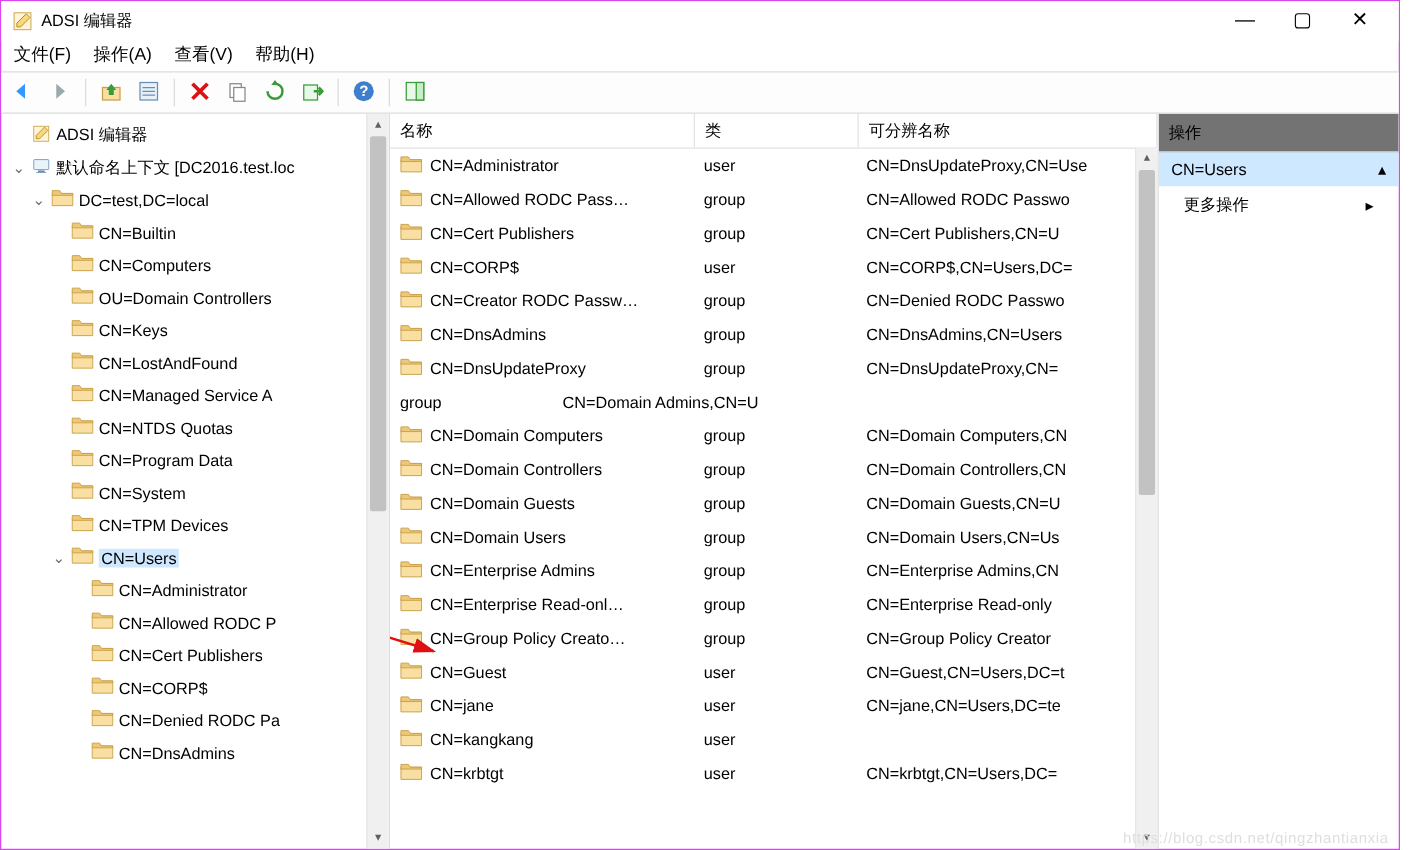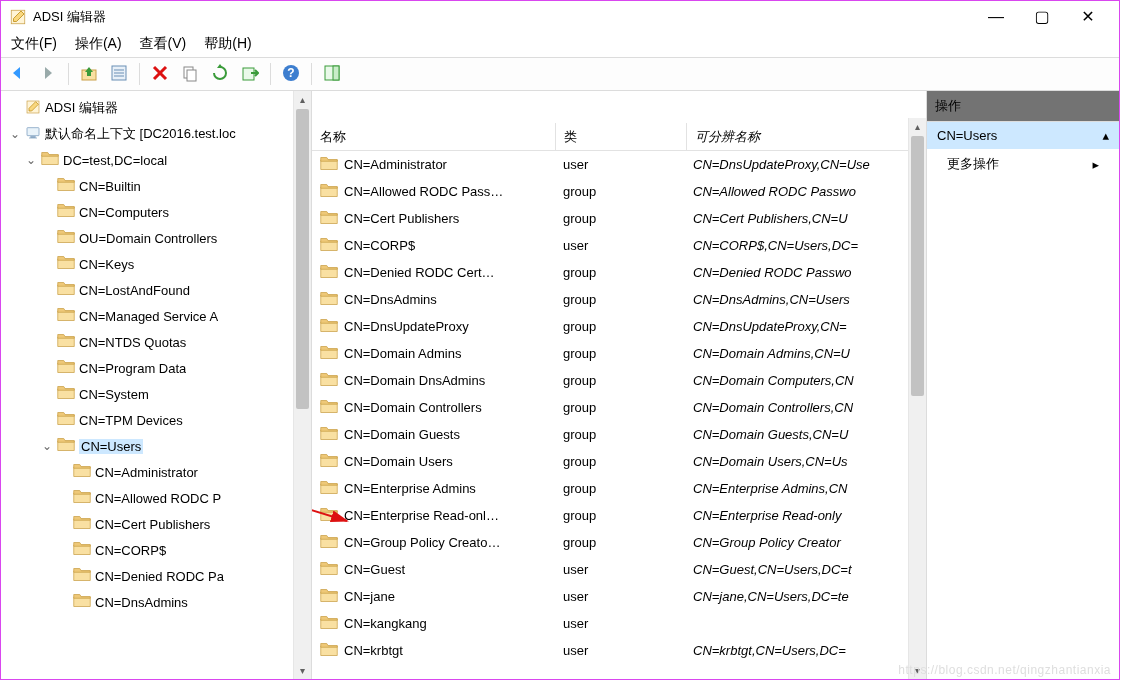--- a/index.html
+++ b/index.html
@@ -21,28 +21,28 @@
   .scrollbar { position:absolute; right:0; top:0; bottom:0; width:17px; background:#f0f0f0; border-left:1px solid #e6e6e6;}
   .thumb { position:absolute; left:2px; right:2px; background:#c2c2c2; border-radius:2px;}
   .scrollbar .arrow { position:absolute; left:0; right:0; height:17px; text-align:center; line-height:17px; color:#606060; font-size:10px;}
   .tree { padding:4px 0 4px 4px; white-space:nowrap;}
   .tree-row { display:flex; align-items:center; height:26px; gap:4px; padding-right:4px;}
   .tree-row .label { overflow:hidden; text-overflow:clip; white-space:nowrap;}
   .tree-row.selected .label { background:#cde8ff; padding:0 2px;}
   .indent { display:inline-block;}
   .expander { width:12px; text-align:center; color:#6a6a6a; font-size:12px;}
   .adsi-icon svg, .pc-icon svg, .folder-icon svg, .pencil-icon svg { display:block;}
-  .list-header { height:27px; background:#fff; border-bottom:1px solid #e2e2e2; display:flex; align-items:flex-start; position:relative;margin-top:32px;}
+  .list-header { height:27px; background:#fff; border-bottom:1px solid #e2e2e2; display:flex; align-items:flex-start; position:relative;}
   .list-header .col { padding-left:8px; border-right:1px solid #e2e2e2; height:100%; display:flex; align-items:center;}
   .list-body { flex:1; overflow:hidden;}
   .list-row { display:flex; align-items:center; height:27px;}
   .list-row .cell { overflow:hidden; white-space:nowrap; padding-left:8px;}
   .col-name { width:235px; display:flex; align-items:center; gap:6px;}
   .col-type { width:122px;}
-  .col-dn { flex:1;font-style:italic;}
+  .col-dn { flex:1;}
   .action-title { background:#737373; border-bottom:1px solid #dcdcdc; padding:6px 8px;}
   .action-sel { background:#cde8ff; padding:6px 10px; display:flex; align-items:center; justify-content:space-between;}
   .action-item { padding:6px 20px; display:flex; align-items:center; justify-content:space-between;}
   svg.arrow-annot { position:absolute; pointer-events:none; }
   .watermark { position:absolute; right:8px; bottom:2px; font-size:12px; color:#dedede; letter-spacing:0.5px;}
 </style>
 </head>
 <body>
 
 <div class="window">
@@ -387,21 +387,21 @@
             </div>
             <div class="cell col-type">user</div>
             <div class="cell col-dn">CN=CORP$,CN=Users,DC=</div>
           </div>
           <div class="list-row">
             <div class="cell col-name">
               <span><svg width="18" height="15" viewBox="0 0 24 20">
                   <path d="M1,5 L1,18 L23,18 L23,5 Z" fill="#f9e0a2" stroke="#c9a048"></path>
                   <path d="M1,5 L1,2 L9,2 L11,5 L23,5 L23,7 L1,7 Z" fill="#eec878" stroke="#c9a048"></path>
                 </svg></span>
-              <span>CN=Denied RODC Cert…</span>
+              <span>CN=Creator RODC Passw…</span>
             </div>
             <div class="cell col-type">group</div>
             <div class="cell col-dn">CN=Denied RODC Passwo</div>
           </div>
           <div class="list-row">
             <div class="cell col-name">
               <span><svg width="18" height="15" viewBox="0 0 24 20">
                   <path d="M1,5 L1,18 L23,18 L23,5 Z" fill="#f9e0a2" stroke="#c9a048"></path>
                   <path d="M1,5 L1,2 L9,2 L11,5 L23,5 L23,7 L1,7 Z" fill="#eec878" stroke="#c9a048"></path>
                 </svg></span>
@@ -415,37 +415,30 @@
               <span><svg width="18" height="15" viewBox="0 0 24 20">
                   <path d="M1,5 L1,18 L23,18 L23,5 Z" fill="#f9e0a2" stroke="#c9a048"></path>
                   <path d="M1,5 L1,2 L9,2 L11,5 L23,5 L23,7 L1,7 Z" fill="#eec878" stroke="#c9a048"></path>
                 </svg></span>
               <span>CN=DnsUpdateProxy</span>
             </div>
             <div class="cell col-type">group</div>
             <div class="cell col-dn">CN=DnsUpdateProxy,CN=</div>
           </div>
           <div class="list-row">
-            <div class="cell col-name">
-              <span><svg width="18" height="15" viewBox="0 0 24 20">
-                  <path d="M1,5 L1,18 L23,18 L23,5 Z" fill="#f9e0a2" stroke="#c9a048"></path>
-                  <path d="M1,5 L1,2 L9,2 L11,5 L23,5 L23,7 L1,7 Z" fill="#eec878" stroke="#c9a048"></path>
-                </svg></span>
-              <span>CN=Domain Admins</span>
-            </div>
             <div class="cell col-type">group</div>
             <div class="cell col-dn">CN=Domain Admins,CN=U</div>
           </div>
           <div class="list-row">
             <div class="cell col-name">
               <span><svg width="18" height="15" viewBox="0 0 24 20">
                   <path d="M1,5 L1,18 L23,18 L23,5 Z" fill="#f9e0a2" stroke="#c9a048"></path>
                   <path d="M1,5 L1,2 L9,2 L11,5 L23,5 L23,7 L1,7 Z" fill="#eec878" stroke="#c9a048"></path>
                 </svg></span>
-              <span>CN=Domain DnsAdmins</span>
+              <span>CN=Domain Computers</span>
             </div>
             <div class="cell col-type">group</div>
             <div class="cell col-dn">CN=Domain Computers,CN</div>
           </div>
           <div class="list-row">
             <div class="cell col-name">
               <span><svg width="18" height="15" viewBox="0 0 24 20">
                   <path d="M1,5 L1,18 L23,18 L23,5 Z" fill="#f9e0a2" stroke="#c9a048"></path>
                   <path d="M1,5 L1,2 L9,2 L11,5 L23,5 L23,7 L1,7 Z" fill="#eec878" stroke="#c9a048"></path>
                 </svg></span>

